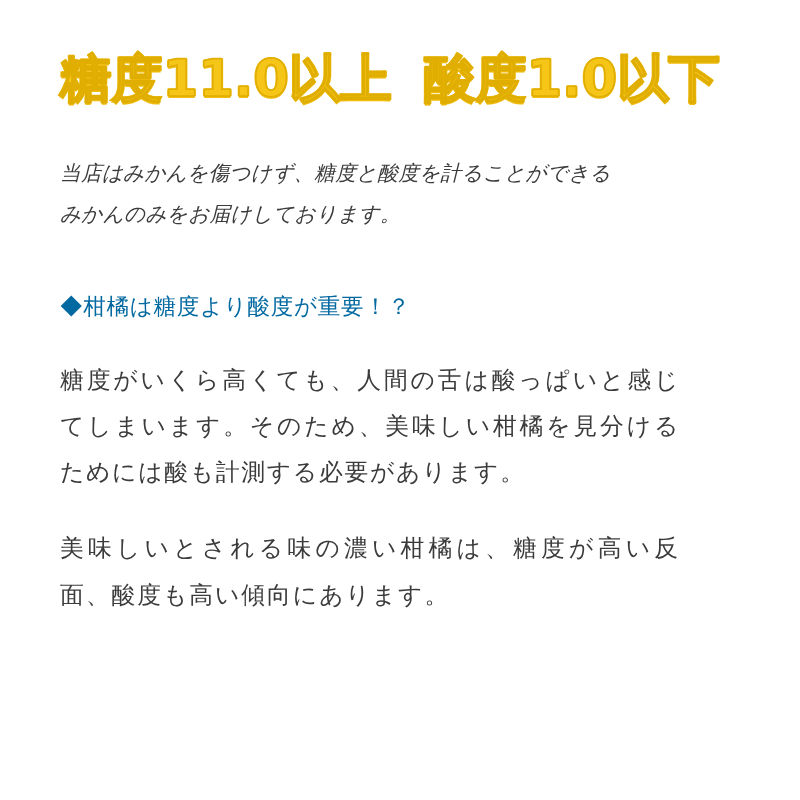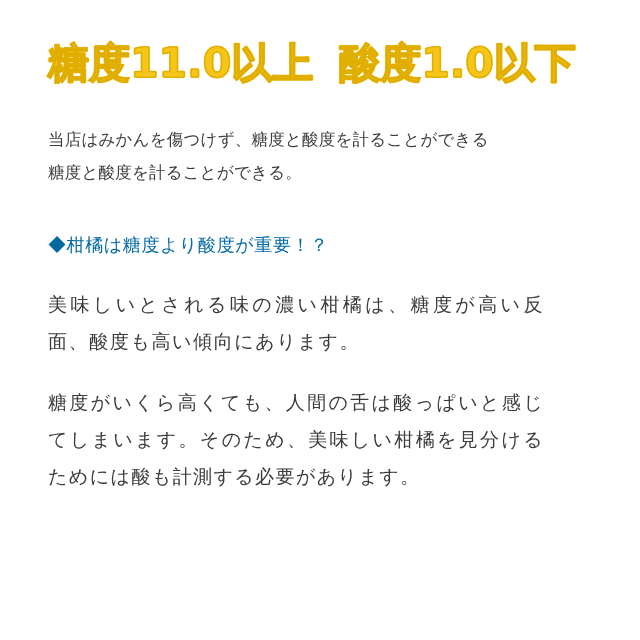--- a/index.html
+++ b/index.html
@@ -46,20 +46,21 @@
 
   .body-block {
     margin-top: 34px;
     color: #3b3b3b;
     font-size: 16.5px;
     line-height: 2.0;
     letter-spacing: 0.2px;
   }
   .body-block p {
     margin: 0;
+    font-style: italic;
   }
 
   .subhead {
     margin-top: 40px;
     color: #0369a1;
     font-size: 18px;
     line-height: 1.8;
     letter-spacing: 0.6px;
   }
 
@@ -80,22 +81,22 @@
 <body>
 
 <div class="page">
 
   <h1 class="headline">
     <span>糖度11.0以上</span><span class="gap"></span><span>酸度1.0以下</span>
   </h1>
 
   <div class="body-block">
     <p>当店はみかんを傷つけず、糖度と酸度を計ることができる</p>
-    <p>糖度と酸度を計ることができる。</p>
+    <p>みかんのみをお届けしております。</p>
   </div>
 
   <div class="subhead">◆柑橘は糖度より酸度が重要！？</div>
 
+  <div class="para wide">糖度がいくら高くても、人間の舌は酸っぱいと感じてしまいます。そのため、美味しい柑橘を見分けるためには酸も計測する必要があります。</div>
+
   <div class="para">美味しいとされる味の濃い柑橘は、糖度が高い反面、酸度も高い傾向にあります。</div>
-
-  <div class="para wide">糖度がいくら高くても、人間の舌は酸っぱいと感じてしまいます。そのため、美味しい柑橘を見分けるためには酸も計測する必要があります。</div>
 
 </div>
 
 </body></html>

